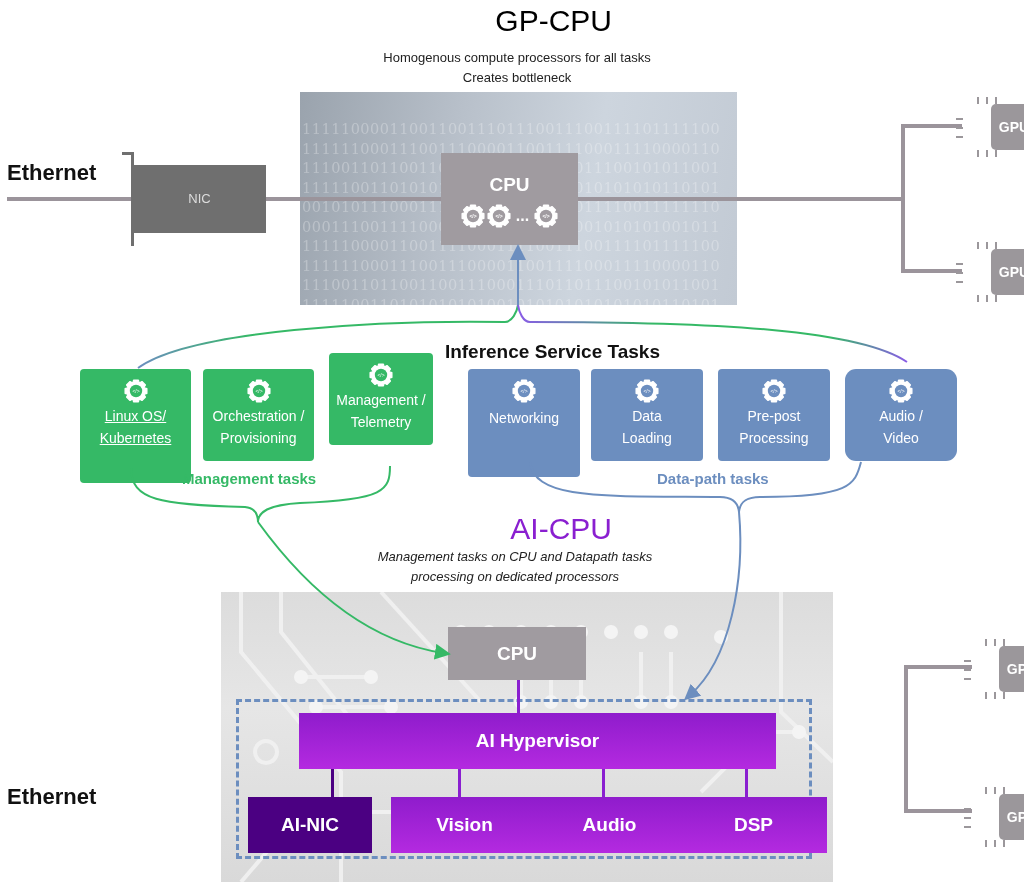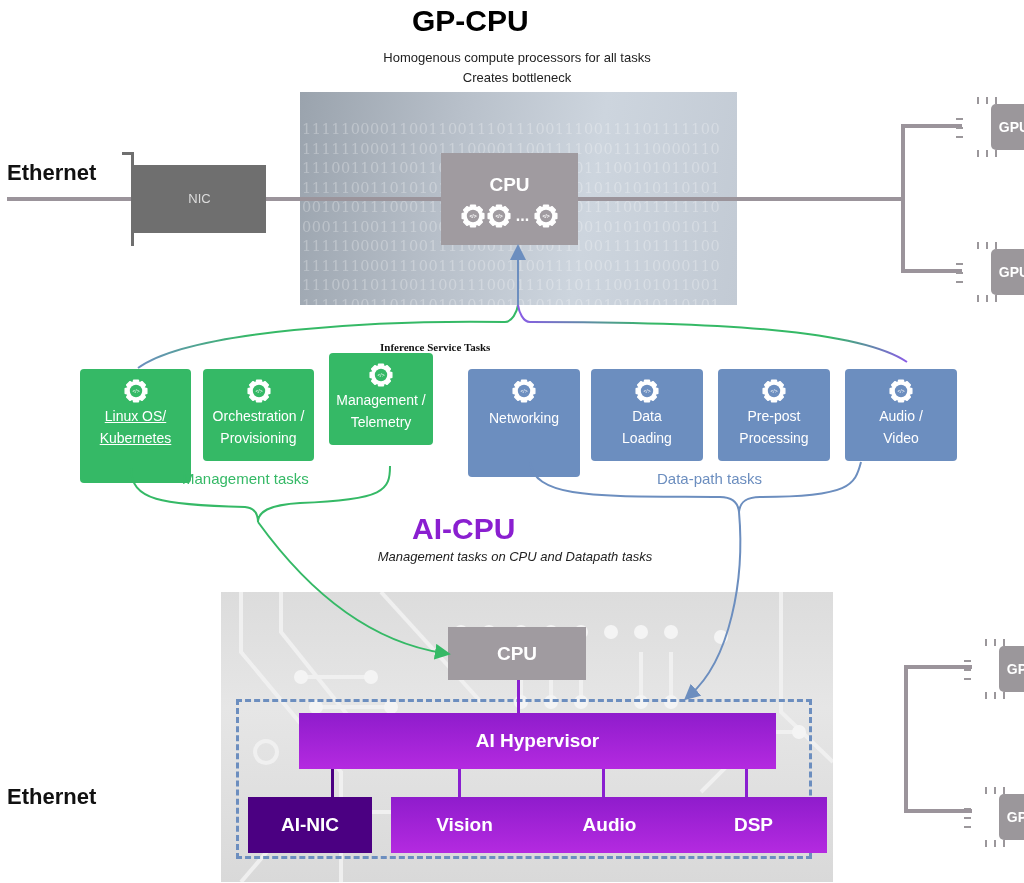--- a/index.html
+++ b/index.html
@@ -1,19 +1,19 @@
 <!DOCTYPE html>
 <html><head>
   <meta charset="utf-8">
   <style>
     html, body { margin: 0; padding: 0; background: #ffffff; }
     body { width: 1024px; height: 883px; position: relative; overflow: hidden;
            font-family: "Liberation Sans", sans-serif; color: #111; }
     .abs { position: absolute; }
-    .title { font-weight: bold; text-align: left; }
+    .title { font-weight: normal; text-align: right; }
     .sub { font-size: 13px; text-align: center; color: #222; line-height: 20px; }
     #gp-title { left: 412px; top: 4px; width: 200px; font-size: 30px; color: #000; }
     #gp-sub { left: 312px; top: 48px; width: 410px; }
     #ai-title { left: 412px; top: 512px; width: 200px; font-size: 30px; color: #8a1fd0; }
     #ai-sub { left: 300px; top: 547px; width: 430px; font-style: italic; }
 
     .ethernet-label { font-size: 22px; font-weight: bold; color: #111; }
     #eth-top { left: 7px; top: 160px; }
     #eth-bot { left: 7px; top: 784px; }
 
@@ -43,23 +43,23 @@
     .gpu .chip { position: absolute; left: 0; top: 0; width: 46px; height: 46px; background: #9b979b;
       border-radius: 5px; color: #fff; font-weight: bold; font-size: 14px; text-align: center; line-height: 46px; margin-left: 28px; }
     .pin-h { position: absolute; width: 7px; height: 2px; background: #9b979b; }
     .pin-v { position: absolute; width: 2px; height: 7px; background: #9b979b; }
 
     
     .task { border-radius: 4px; color: #fff; text-align: center; font-size: 14px; line-height: 22px; }
     .task.green { background: #35b966; }
     .task.blue { background: #6c8ebf; }
     .task .ic { display: block; margin: 10px auto 2px auto; }
-    .group-label { font-weight: normal; font-size: 15px; }
-
-    #ist-label { left: 380px; top: 341px; width: 280px; text-align: left; font-weight: bold; font-size: 11px; font-family: Liberation Serif, serif; }
+    .group-label { font-weight: bold; font-size: 15px; }
+
+    #ist-label { left: 380px; top: 341px; width: 280px; text-align: right; font-weight: bold; font-size: 19px; }
 
     
     #ai-panel { left: 221px; top: 592px; width: 612px; height: 290px;
       background: linear-gradient(180deg, #dcdcdc 0%, #e6e6e6 40%, #d9d9d9 100%); overflow: hidden; }
     #dash-box { left: 236px; top: 699px; width: 576px; height: 160px; border: 3px dashed #6c8ebf; box-sizing: border-box; }
 
     .purple { color: #fff; font-weight: bold; text-align: center; font-size: 19px;
       background: linear-gradient(180deg, #8f1ccc 0%, #b42ae0 100%); }
     #hypervisor { left: 299px; top: 713px; width: 477px; height: 56px; line-height: 56px; }
     .accel { top: 797px; width: 147px; height: 56px; line-height: 56px; }
@@ -213,36 +213,37 @@
 </div>
 <div class="abs task blue" style="left:718px;top:369px;width:112px;height:92px;">
   <span class="ic gear-slot" style="display: block; width: 24px; height: 24px;"><svg width="24" height="24" viewBox="0 0 24 24">
         <path d="M19.83,8.69 L22.93,9.56 L22.93,14.44 L19.83,15.31 L19.88,15.20 L21.46,18.00 L18.00,21.46 L15.20,19.88 L15.31,19.83 L14.44,22.93 L9.56,22.93 L8.69,19.83 L8.80,19.88 L6.00,21.46 L2.54,18.00 L4.12,15.20 L4.17,15.31 L1.07,14.44 L1.07,9.56 L4.17,8.69 L4.12,8.80 L2.54,6.00 L6.00,2.54 L8.80,4.12 L8.69,4.17 L9.56,1.07 L14.44,1.07 L15.31,4.17 L15.20,4.12 L18.00,2.54 L21.46,6.00 L19.88,8.80 Z" fill="#fff" stroke="#fff" stroke-width="1.2" stroke-linejoin="round"></path>
         <circle cx="12" cy="12" r="6.2" fill="#6c8ebf"></circle>
         <text x="12" y="13.8" font-size="5" text-anchor="middle" fill="#fff" font-family="Liberation Sans, sans-serif">&lt;/&gt;</text>
       </svg></span>
   <div>Pre-post</div>
   <div>Processing</div>
 </div>
-<div class="abs task blue" style="left:845px;top:369px;width:112px;height:92px;">
+<div class="abs task blue" style="left:845px;top:369px;width:112px;height:92px;border-radius:11px;">
   <span class="ic gear-slot" style="display: block; width: 24px; height: 24px;"><svg width="24" height="24" viewBox="0 0 24 24">
         <path d="M19.83,8.69 L22.93,9.56 L22.93,14.44 L19.83,15.31 L19.88,15.20 L21.46,18.00 L18.00,21.46 L15.20,19.88 L15.31,19.83 L14.44,22.93 L9.56,22.93 L8.69,19.83 L8.80,19.88 L6.00,21.46 L2.54,18.00 L4.12,15.20 L4.17,15.31 L1.07,14.44 L1.07,9.56 L4.17,8.69 L4.12,8.80 L2.54,6.00 L6.00,2.54 L8.80,4.12 L8.69,4.17 L9.56,1.07 L14.44,1.07 L15.31,4.17 L15.20,4.12 L18.00,2.54 L21.46,6.00 L19.88,8.80 Z" fill="#fff" stroke="#fff" stroke-width="1.2" stroke-linejoin="round"></path>
         <circle cx="12" cy="12" r="6.2" fill="#6c8ebf"></circle>
         <text x="12" y="13.8" font-size="5" text-anchor="middle" fill="#fff" font-family="Liberation Sans, sans-serif">&lt;/&gt;</text>
       </svg></span>
   <div>Audio /</div>
   <div>Video</div>
 </div>
 
 <div class="abs group-label" style="left:182px;top:470px;color:#35b966;">Management tasks</div>
 <div class="abs group-label" style="left:657px;top:470px;color:#6c8ebf;">Data-path tasks</div>
 
 <div class="abs title" id="ai-title">AI-CPU</div>
 <div class="abs sub" id="ai-sub">
   <div>Management tasks on CPU and Datapath tasks</div>
+  <div>processing on dedicated processors</div>
 </div>
 
 <div class="abs" id="ai-panel">
   <svg width="612" height="290">
     <g stroke="#f2f2f2" stroke-width="4" fill="none" opacity="0.9">
       <polyline points="20,0 20,60 120,180 120,290"></polyline>
       <polyline points="60,0 60,40 140,140 220,140"></polyline>
       <polyline points="160,0 260,110"></polyline>
       <polyline points="80,85 150,85"></polyline>
       <polyline points="95,115 170,115"></polyline>

